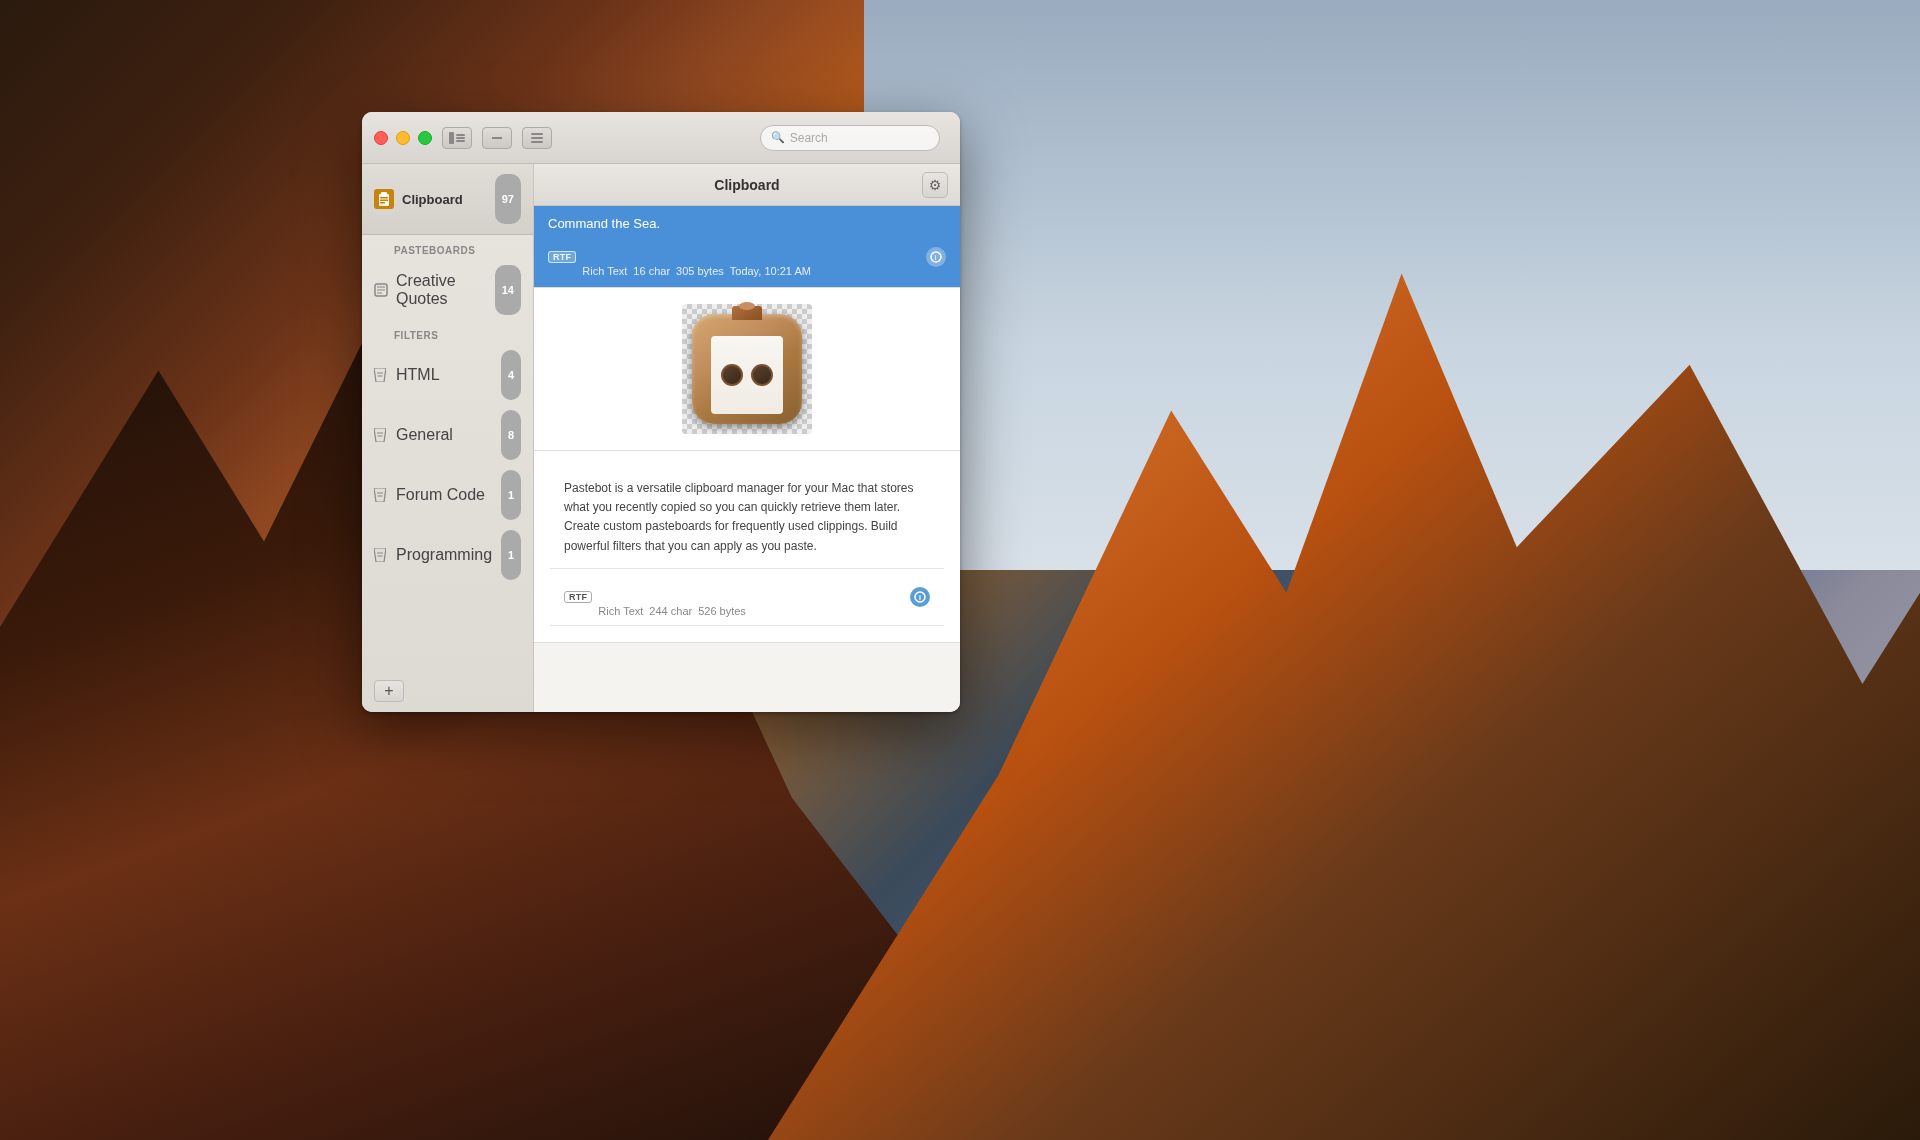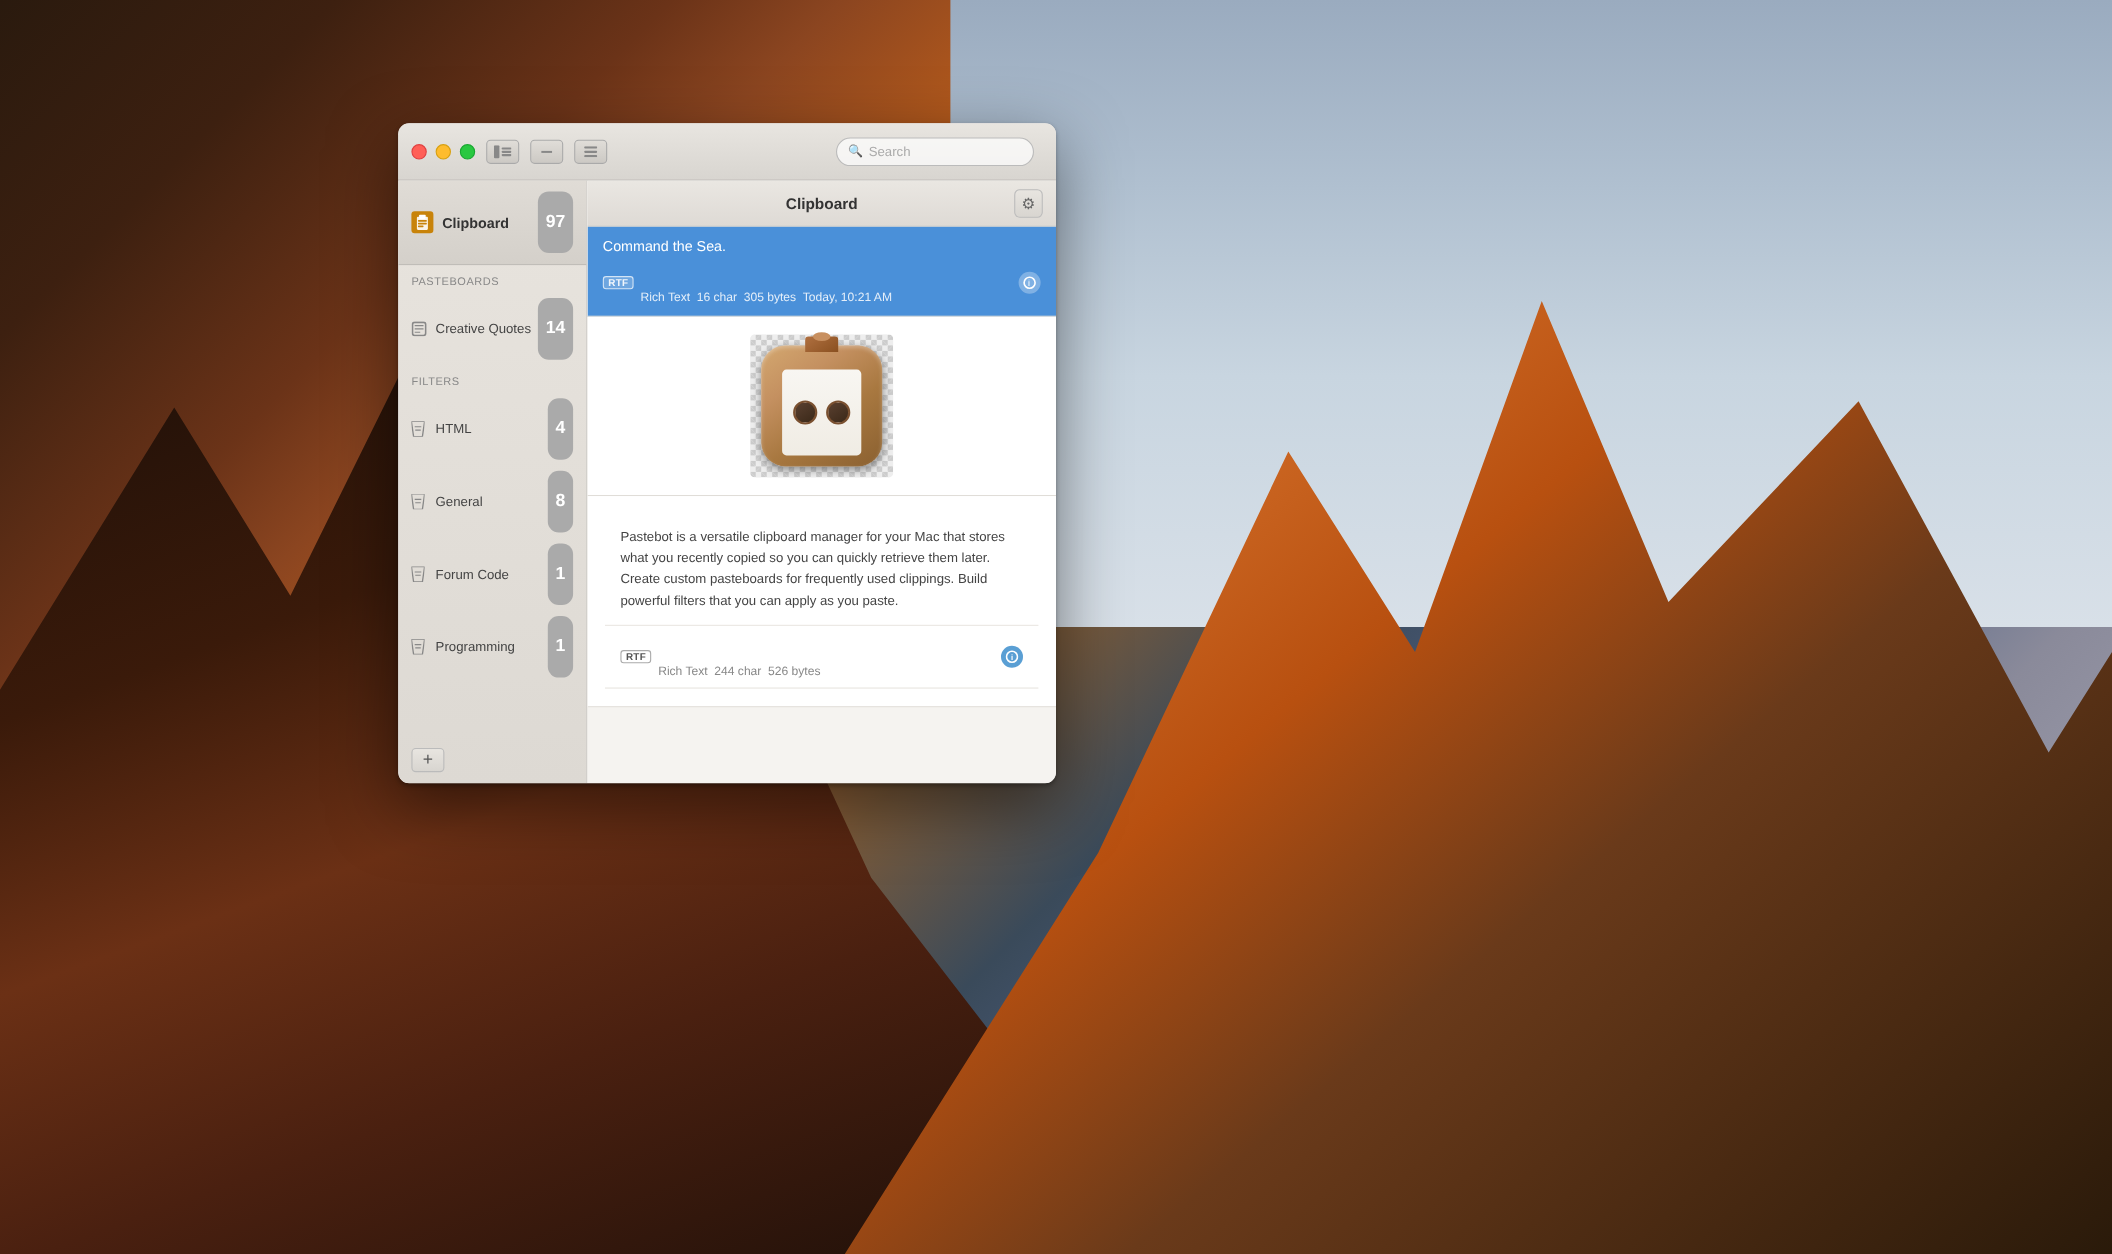--- a/index.html
+++ b/index.html
@@ -197,50 +197,51 @@
       font-weight: 600;
       color: #333;
       flex: 1;
     }
 
     .badge {
       background: #aaa;
       color: white;
       border-radius: 10px;
       padding: 19px 7px;
-      font-size: 16px;
+      font-size: 11px;
       font-weight: 600;
     }
 
     .section-title {
       font-size: 10px;
-      font-weight: 400;
+      font-weight: 700;
       color: #888;
       letter-spacing: 0.05em;
       padding: 10px 12px 4px;
       text-transform: uppercase;
+      margin-left: 20px;
     }
 
     .sidebar-item {
       display: flex;
       align-items: center;
       padding: 5px 12px;
       cursor: pointer;
     }
 
     .filter-icon {
       width: 14px;
       height: 14px;
       margin-right: 8px;
       color: #888;
       flex-shrink: 0;
     }
 
     .sidebar-item-label {
-      font-size: 12px;
+      font-size: 16px;
       color: #444;
       flex: 1;
     }
 
     .sidebar-spacer { flex: 1; }
 
     .sidebar-add-btn {
       width: 30px;
       height: 22px;
       background: linear-gradient(180deg, #e8e5e0 0%, #d8d5d0 100%);

